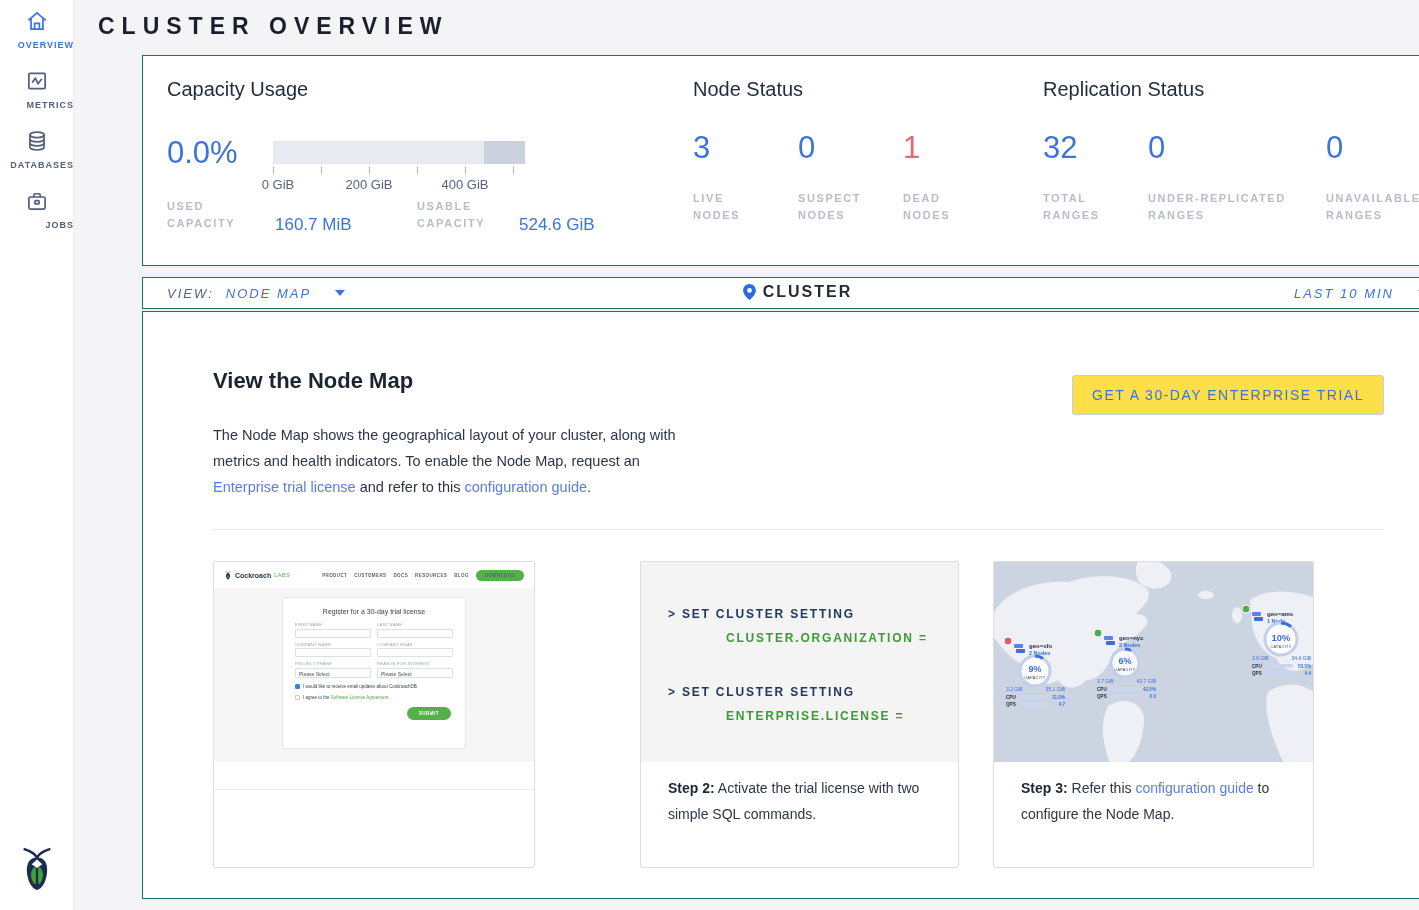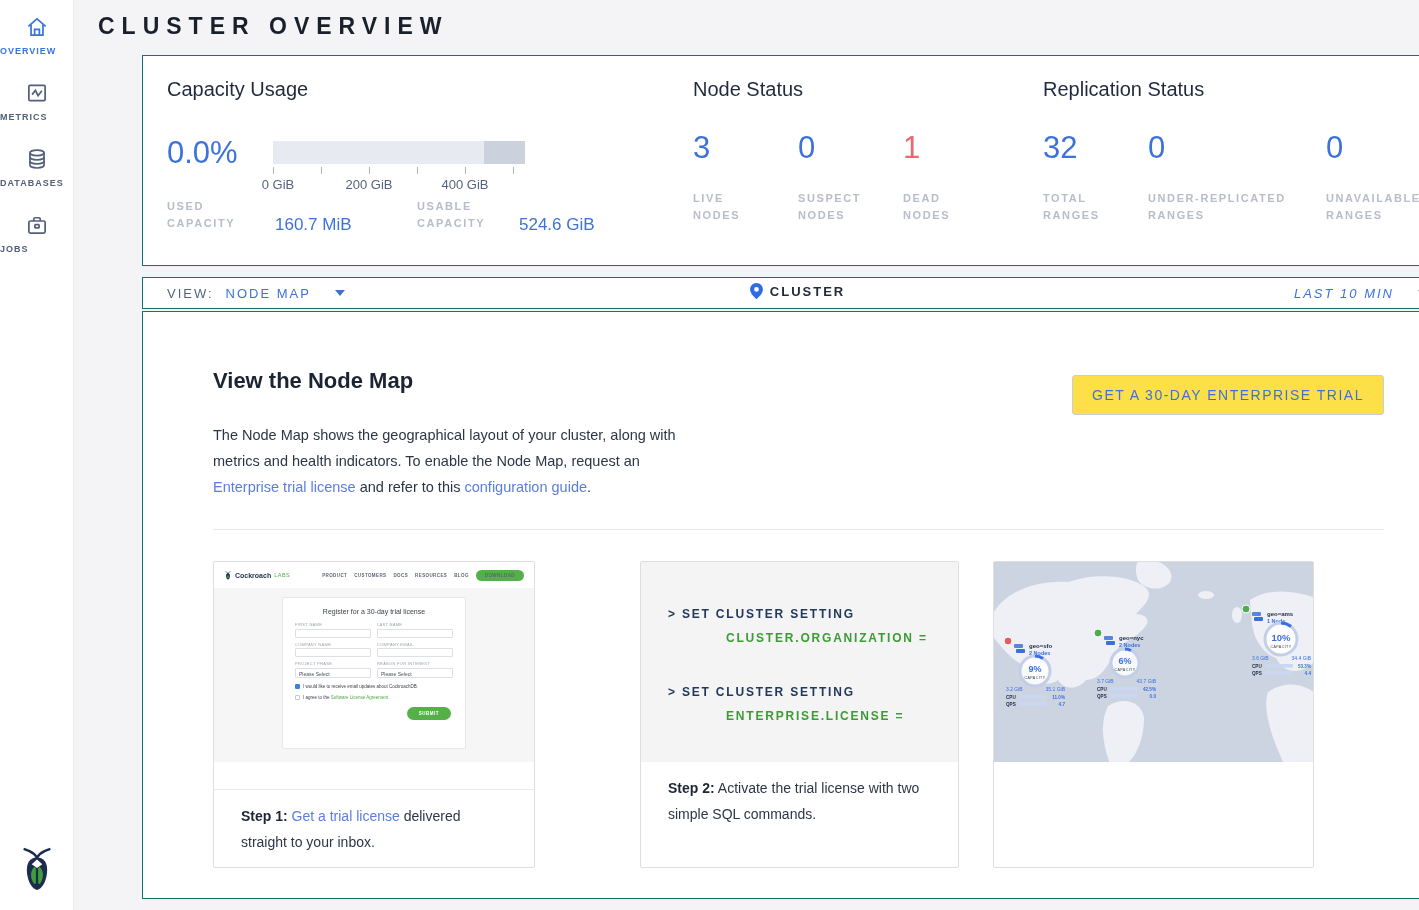--- a/index.html
+++ b/index.html
@@ -2,21 +2,21 @@
 <html><head>
 <meta charset="utf-8">
 <style>
   * { box-sizing: border-box; margin: 0; padding: 0; }
   html,body { width:1419px; height:910px; overflow:hidden;
     font-family:"Liberation Sans", sans-serif; background:#f4f4f6; color:#222; }
 
   
   .sidebar { position:absolute; left:0; top:0; width:74px; height:910px;
     background:#fff; border-right:1px solid #ececee; }
-  .nav-item { width:74px; text-align:left; padding:14px 0 10px; cursor:pointer; color:#52607a; }
+  .nav-item { width:74px; text-align:right; padding:8px 0 10px; cursor:pointer; color:#52607a; }
   .nav-item .nav-label { font-size:9px; font-weight:700; letter-spacing:1px; margin-top:6px; }
   .nav-item.active { color:#3a74dd; }
   .nav-icon { display:block; margin:0 auto; }
   .roach-logo { position:absolute; left:16px; bottom:16px; }
 
   
   .page-title { position:absolute; left:98px; top:13px; font-size:23px; font-weight:600;
     letter-spacing:7px; color:#19202b; }
 
   
@@ -45,29 +45,29 @@
   .axis-label { position:absolute; transform:translateX(-50%); font-size:13px; color:#55647e; white-space:nowrap; }
   .cap-bottom { position:absolute; top:118px; left:0; width:470px; height:40px; }
   .cap-bottom .stat-label { position:absolute; top:2px; }
   .cap-value { position:absolute; bottom:1px; font-size:17px; color:#3d72d9; }
   .node-group { left:550px; width:330px; }
   .repl-group { left:900px; width:400px; }
   .stat-col { position:absolute; top:52px; }
   .stat-col .stat-label { margin-top:24px; }
 
   
-  .vb-left { display:flex; align-items:flex-start; gap:12px; }
+  .vb-left { display:flex; align-items:flex-start; gap:12px;font-style:italic; }
   .vb-label { font-size:13px; letter-spacing:2px; color:#55647e; }
   .vb-link  { font-size:13px; letter-spacing:2px; color:#3d72d9; cursor:pointer;
               display:flex; align-items:center; gap:24px; }
   .caret { width:0; height:0; border-left:5px solid transparent; border-right:5px solid transparent;
            border-top:6px solid #3d72d9; display:inline-block; }
   .caret.slate { border-top-color:#5a6a84; }
   .vb-center { position:absolute; left:0; right:0; text-align:center; pointer-events:none; }
-  .vb-center .inner { display:inline-flex; align-items:center; gap:7px; font-size:13px;
+  .vb-center .inner { display:inline-flex; align-items:center; gap:7px; font-size:16px;
      letter-spacing:2px; color:#222b3a; font-weight:600; }
   .vb-right { margin-left:auto;font-style:italic; }
 
   
   .nm-heading { position:absolute; left:70px; top:56px; font-size:22px; font-weight:600; color:#1b2433;text-align:right; }
   .nm-desc { position:absolute; left:70px; top:110px; width:486px; font-size:14.5px;
     line-height:26px; color:#2c3646; }
   a.link { color:#5a7de0; text-decoration:none; cursor:pointer; }
   .trial-btn { position:absolute; left:929px; top:63px; width:312px; height:40px;
     background:#fde047; border:1px solid #c6cde0; border-radius:3px; color:#3d72d9;
@@ -328,21 +328,20 @@
             <span>I would like to receive email updates about CockroachDB.</span>
           </div>
           <div class="ms-check">
             <span class="ms-box"></span>
             <span><span>I agree to the </span><span class="grn">Software License Agreement.</span></span>
           </div>
           <button class="ms-submit">SUBMIT</button>
         </div>
       </div>
     </div>
-    <div class="card-caption"><b>Step 1:</b> <a class="link">Get a trial license</a><span> delivered straight to your inbox.</span></div>
   </div>
 
   <div class="card" style="left:497px; width:319px;">
     <div class="sql-block">
       <div class="sql-cmd">&gt; SET CLUSTER SETTING</div>
       <div class="sql-arg">CLUSTER.ORGANIZATION =</div>
       <div class="sql-gap"></div>
       <div class="sql-cmd">&gt; SET CLUSTER SETTING</div>
       <div class="sql-arg">ENTERPRISE.LICENSE =</div>
     </div>
@@ -424,15 +423,16 @@
           <text x="317" y="98" font-size="5" fill="#3b6fe0" text-anchor="end">34.4 GiB</text>
           <text x="258" y="106" font-size="4.6" font-weight="bold" fill="#22304a">CPU</text>
           <rect x="271" y="102" width="28" height="3.6" fill="#c9d7f2"></rect>
           <text x="317" y="106" font-size="4.6" font-weight="bold" fill="#3b6fe0" text-anchor="end">53.3%</text>
           <text x="258" y="113" font-size="4.6" font-weight="bold" fill="#22304a">QPS</text>
           <rect x="271" y="109" width="28" height="3.6" fill="#c9d7f2"></rect>
           <text x="317" y="113" font-size="4.6" font-weight="bold" fill="#3b6fe0" text-anchor="end">4.4</text>
         </g>
       </svg>
     </div>
+    <div class="card-caption"><b>Step 3:</b><span> Refer this </span><a class="link">configuration guide</a><span> to configure the Node Map.</span></div>
   </div>
 
 </div>
 
 </body></html>

